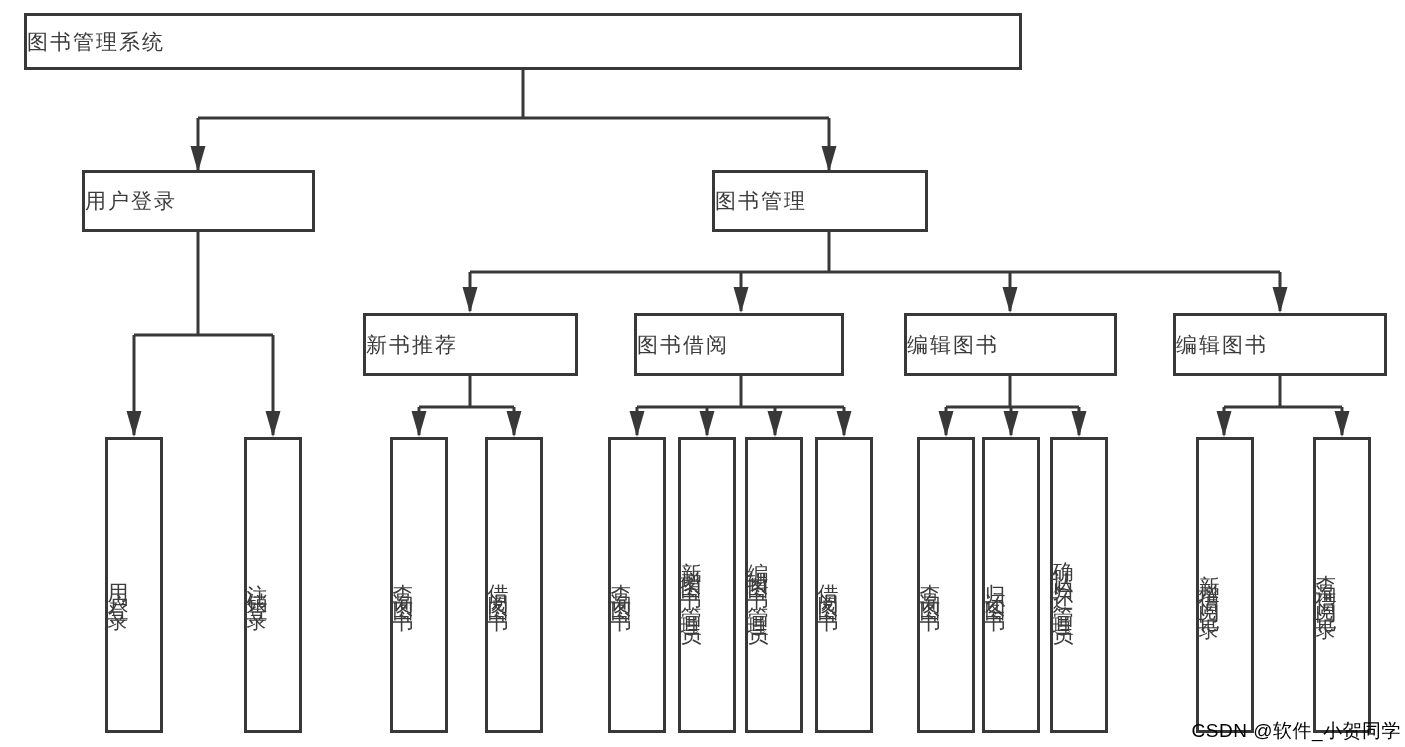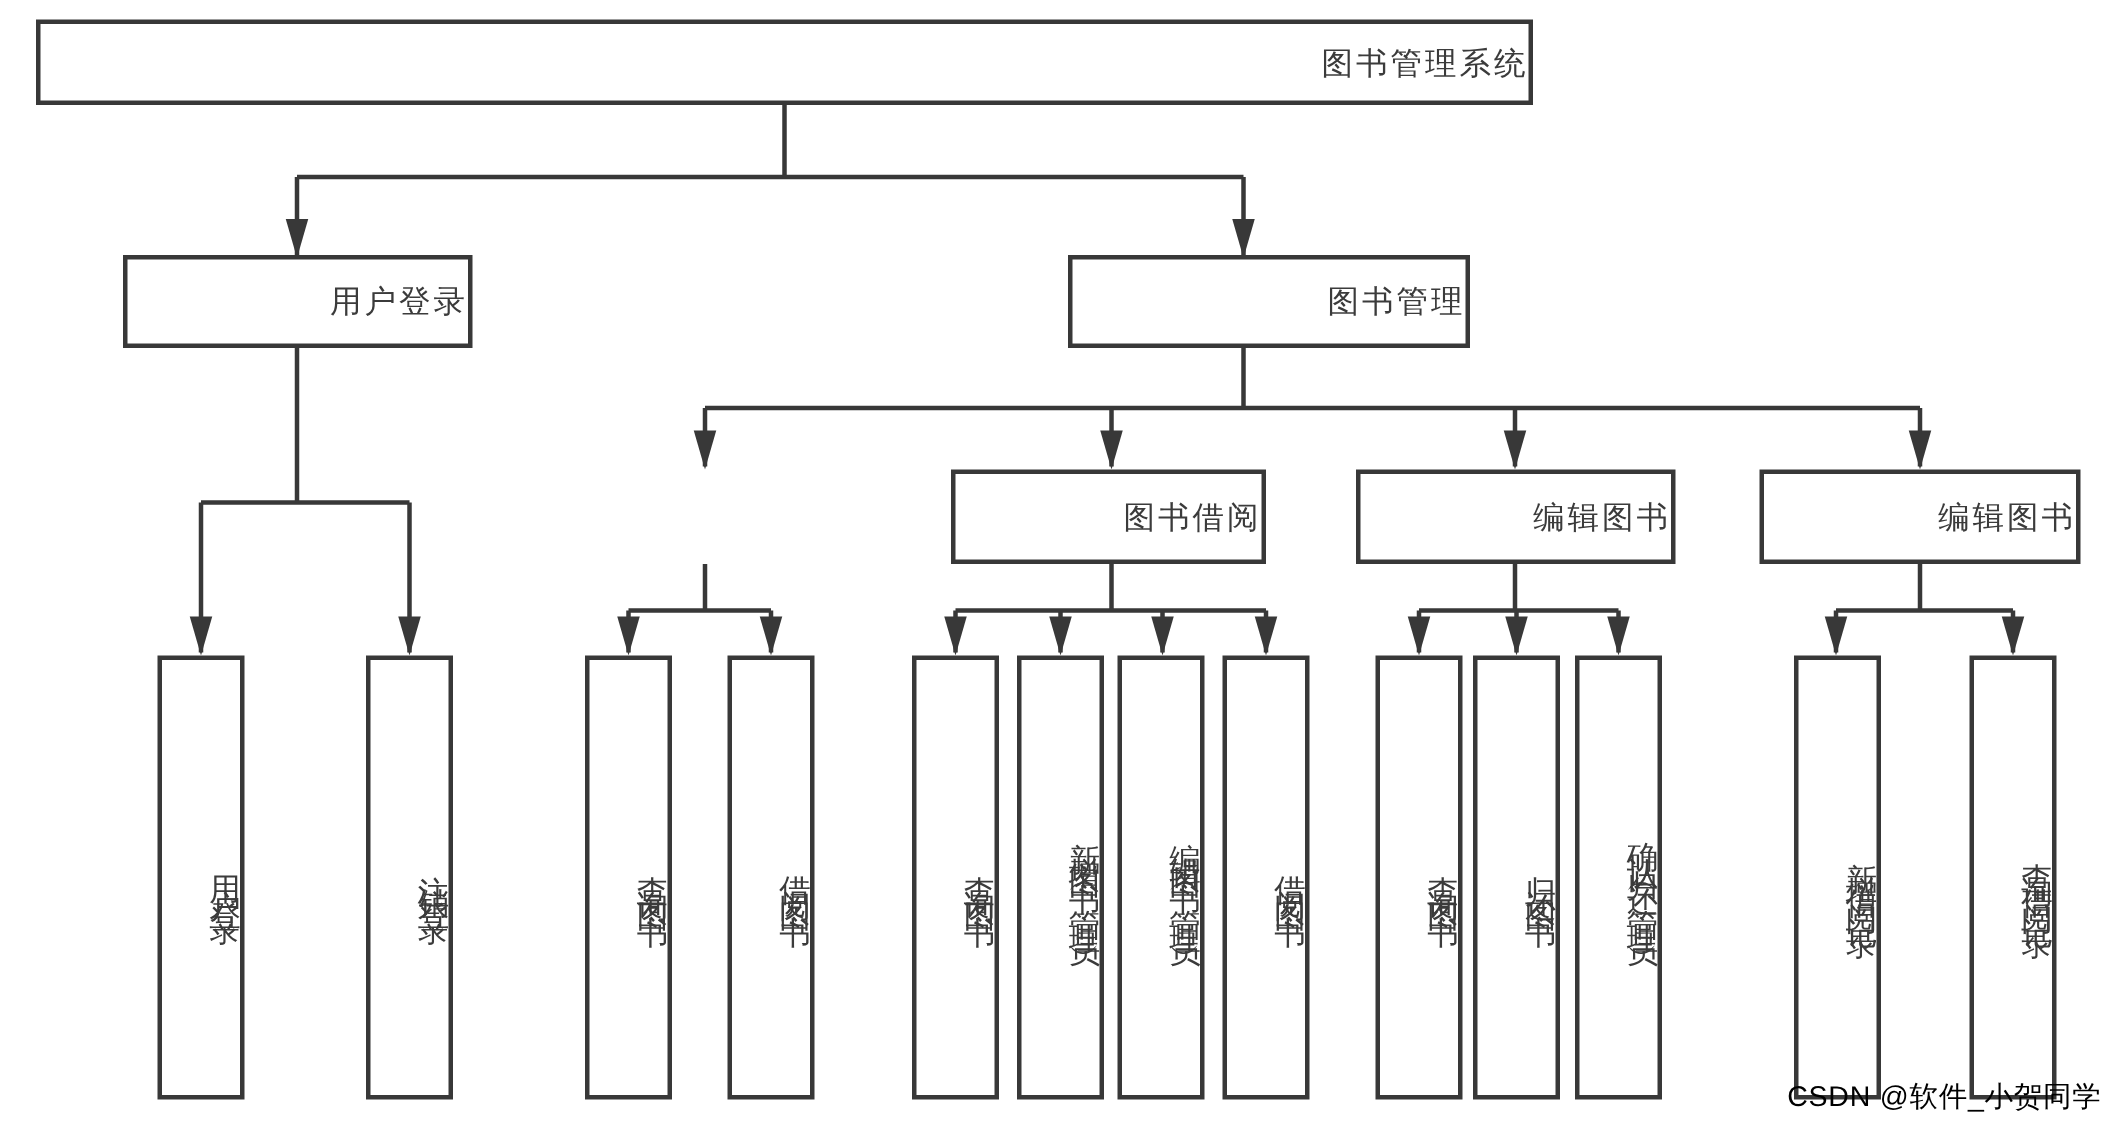--- a/index.html
+++ b/index.html
@@ -25,31 +25,31 @@
     fill: #383838;
     stroke: none;
   }
   .box {
     position: absolute;
     box-sizing: border-box;
     border: 3px solid #383838;
     background: #ffffff;
     display: flex;
     align-items: center;
-    justify-content: flex-end;
+    justify-content: flex-start;
     color: #3b3b3b;
     font-size: 21px;
   }
   .box.h span {
     letter-spacing: 2px;
     white-space: nowrap;
   }
   .root  { left: 24px;  top: 13px;  width: 998px; height: 57px; }
   .l2a   { left: 82px;  top: 170px; width: 233px; height: 62px; }
-  .l2b   { left: 712px; top: 170px; width: 268px; height: 62px; padding-left: 44px; }
+  .l2b   { left: 712px; top: 170px; width: 216px; height: 62px; }
   .l3    { top: 313px; height: 63px; }
   .l3a   { left: 363px;  width: 215px; }
   .l3b   { left: 634px;  width: 210px; }
   .l3c   { left: 904px;  width: 213px; }
   .l3d   { left: 1173px; width: 214px; }
   .leaf  { top: 437px; width: 58px; height: 296px; }
   .leaf span {
     writing-mode: vertical-rl;
     text-orientation: mixed;
     letter-spacing: 9px;
@@ -125,20 +125,23 @@
     <span>图书管理系统</span>
   </div>
 
   <div class="box h l2a">
     <span>用户登录</span>
   </div>
   <div class="box h l2b">
     <span>图书管理</span>
   </div>
 
+  <div class="box h l3 l3a">
+    <span>新书推荐</span>
+  </div>
   <div class="box h l3 l3b">
     <span>图书借阅</span>
   </div>
   <div class="box h l3 l3c">
     <span>编辑图书</span>
   </div>
   <div class="box h l3 l3d">
     <span>编辑图书</span>
   </div>
 

